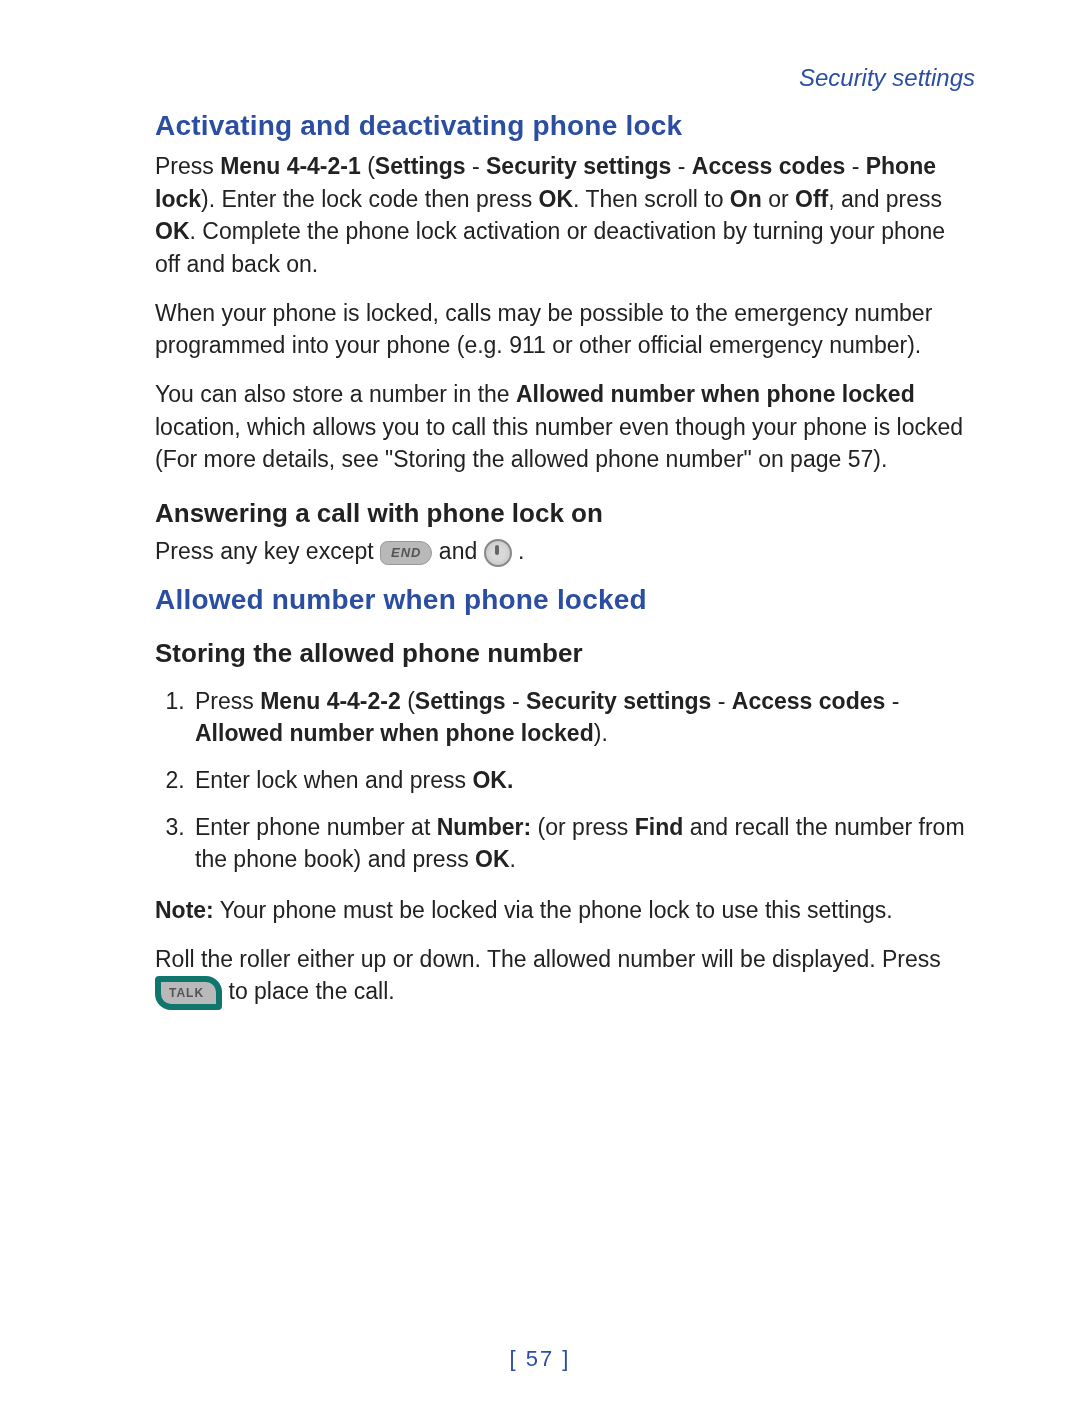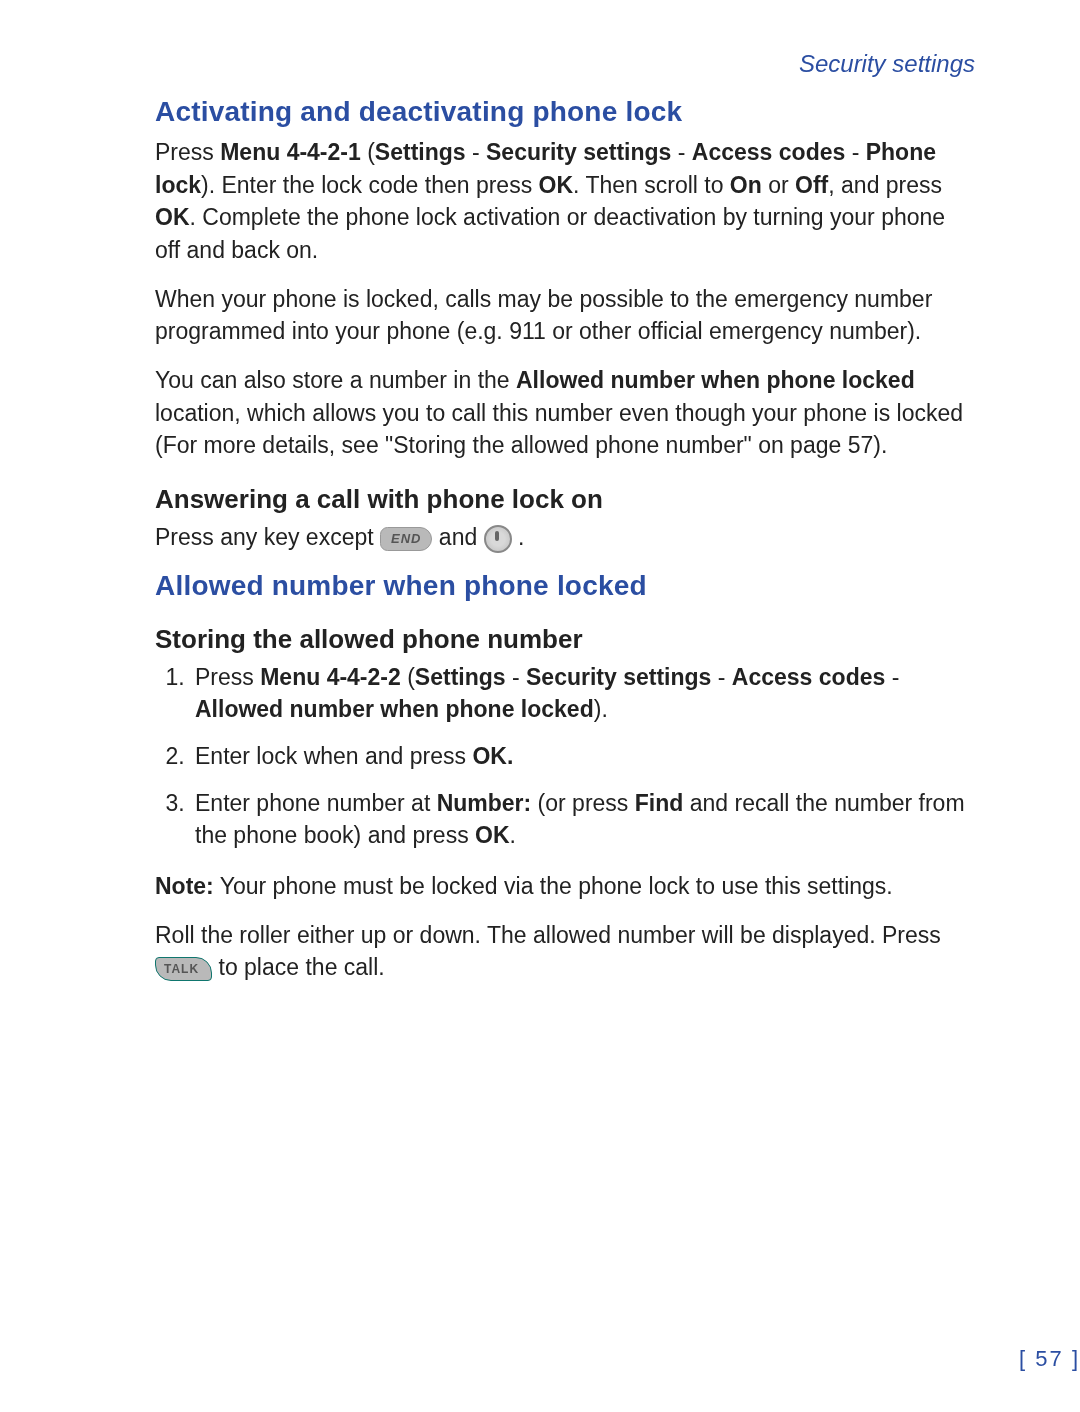--- a/index.html
+++ b/index.html
@@ -6,21 +6,21 @@
     margin: 0;
     padding: 0;
     font-family: Arial, Helvetica, sans-serif;
     background: #fff;
     color: #222;
   }
   .page {
     width: 1080px;
     height: 1412px;
     box-sizing: border-box;
-    padding: 50px 105px 40px 155px;
+    padding: 64px 105px 40px 155px;
     position: relative;
   }
   .header-right {
     text-align: right;
     font-style: italic;
     color: #2b4ea2;
     font-size: 24px;
     margin-bottom: 18px;
   }
   h1 {
@@ -39,21 +39,21 @@
   p {
     font-size: 23px;
     line-height: 1.42;
     margin: 6px 0 16px 0;
   }
   .bold { font-weight: bold; }
   ol {
     font-size: 23px;
     line-height: 1.42;
     padding-left: 36px;
-    margin: 6px 0 18px 0;
+    margin: 16px 0 18px 0;
   }
   ol li {
     margin-bottom: 14px;
     padding-left: 4px;
   }
   .key-end {
     display: inline-block;
     vertical-align: middle;
     background: #b9b9b9;
     border-radius: 10px 16px 16px 10px;
@@ -90,28 +90,28 @@
     display: inline-block;
     vertical-align: middle;
     background: #b9b9b9;
     border-radius: 4px 16px 4px 16px;
     padding: 2px 12px 2px 8px;
     font-size: 12px;
     font-weight: bold;
     color: #555;
     letter-spacing: 1px;
     line-height: 18px;
-    border: 1px solid #0f766e;
+    border: 6px solid #0f766e;
   }
   .page-num {
     position: absolute;
     bottom: 40px;
     left: 0;
     right: 0;
-    text-align: right;
+    text-align: center;
     color: #2b4ea2;
     font-size: 22px;
     letter-spacing: 2px;
   }
 </style>
 </head>
 <body>
 
 <div class="page">
 

